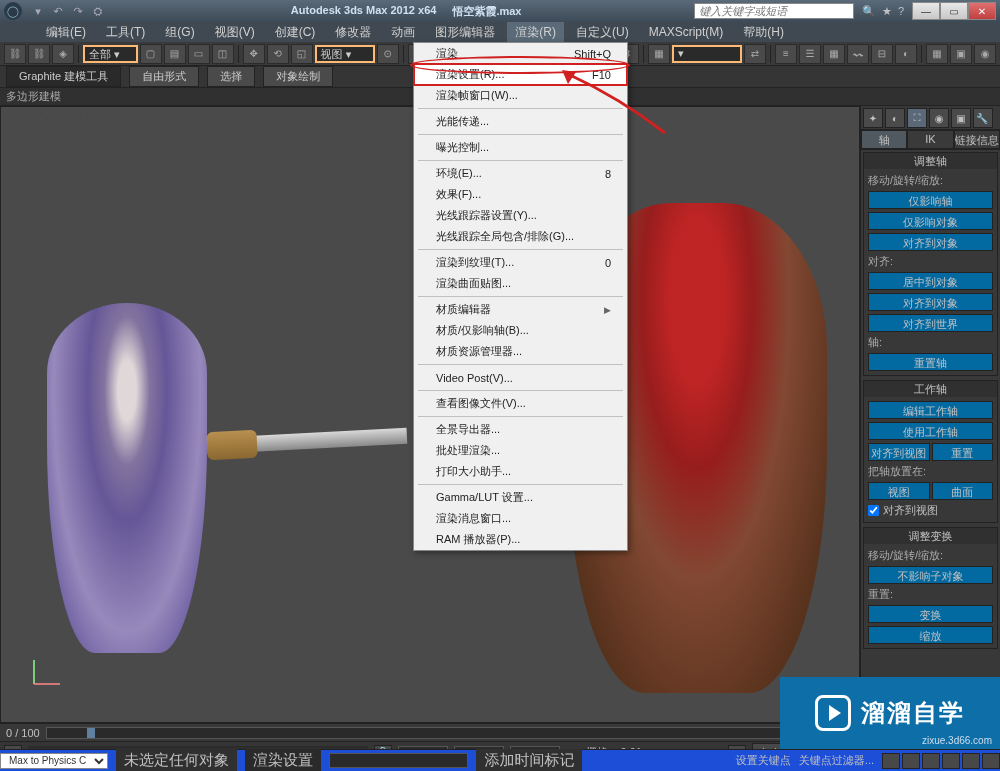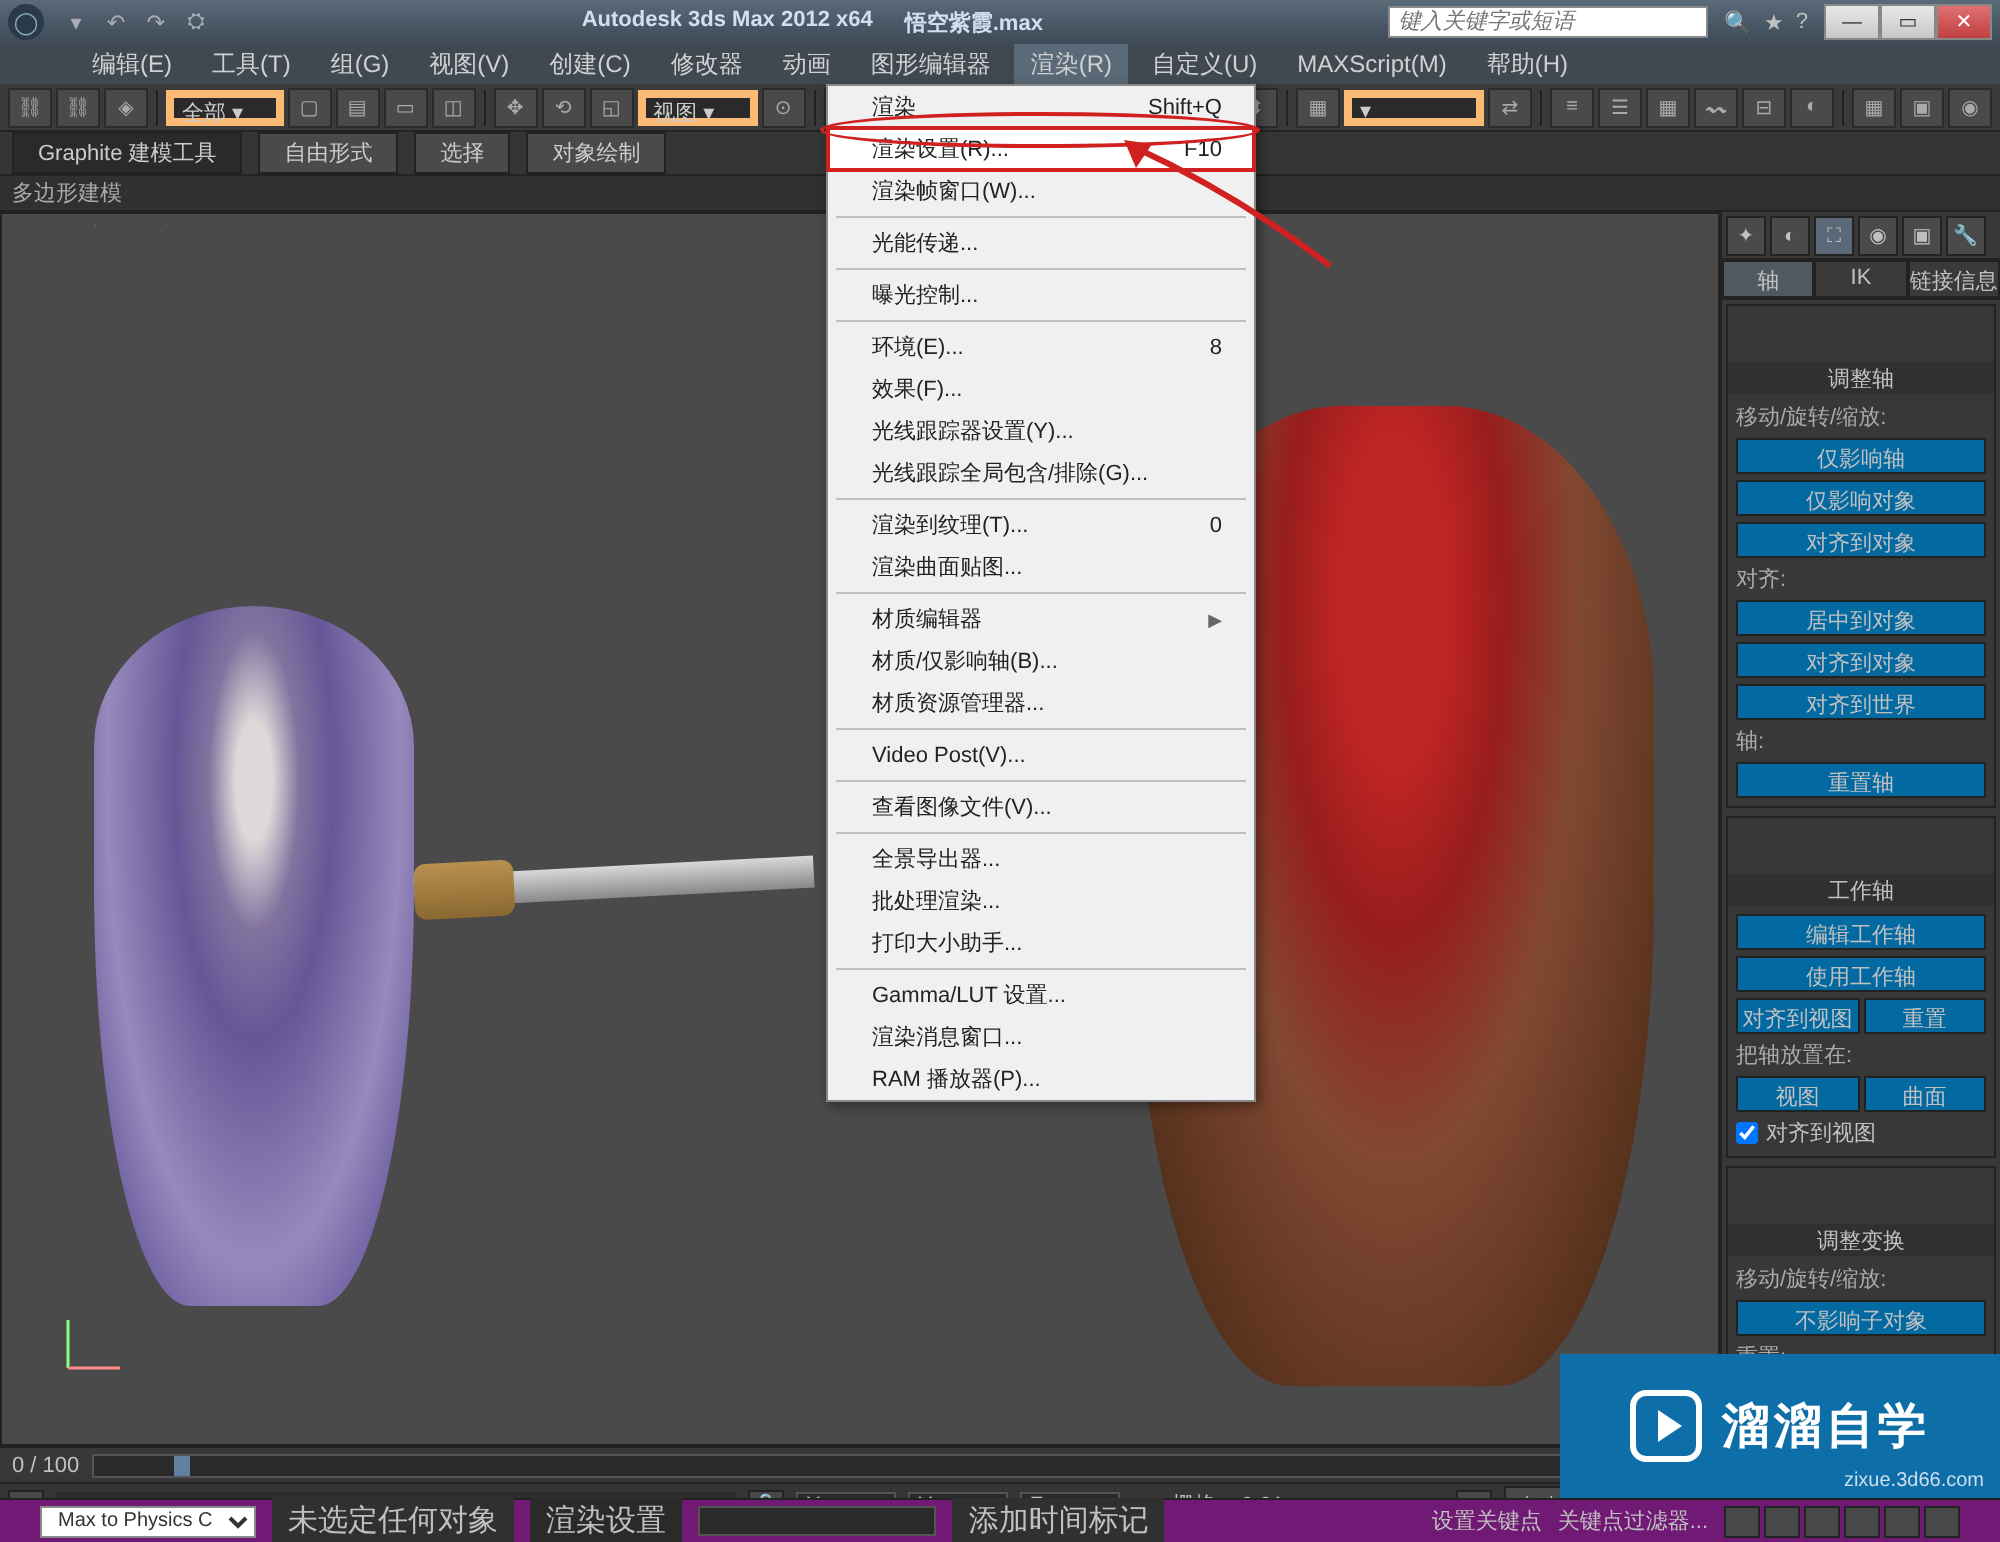--- a/index.html
+++ b/index.html
@@ -18,21 +18,21 @@
 .titlebar .win-btn.close { background: linear-gradient(#e07070,#c04040); color:#fff;}
 
 
 .menubar { height: 20px; background: #404952; display: flex; align-items: center; padding: 0 38px; gap: 4px; }
 .menubar .menu-item { padding: 2px 8px; color: #d0d0d0; cursor: pointer; font-size: 12px;}
 .menubar .menu-item.active { background: #5a6a78; }
 
 
 .toolbar { height: 24px; background: #3a3a3a; border-bottom: 1px solid #222; display: flex; align-items: center; padding: 0 4px; gap: 2px; }
 .toolbar .tool-btn { width: 22px; height: 20px; background: #4a4a4a; border: 1px solid #2a2a2a; display:flex;align-items:center;justify-content:center; color:#aaa; font-size:10px;}
-.toolbar .tool-sel { height: 18px; background: #2a2a2a; border: 4px solid #fdba74; color:#ccc; padding:0 16px 0 4px; position:relative;}
+.toolbar .tool-sel { height: 18px; background: #2a2a2a; border: 2px solid #fdba74; color:#ccc; padding:0 16px 0 4px; position:relative;}
 .toolbar .sep { width:1px; height:18px; background:#222; margin:0 2px;}
 
 
 .ribbon { height: 22px; background: #353535; border-bottom: 1px solid #222; display: flex; align-items: flex-start; padding: 0 6px; gap: 8px; }
 .ribbon .tab { padding: 2px 12px; background: #4a4a4a; border: 1px solid #222; color:#ccc;}
 .ribbon .tab.active { background: #2a2a2a; }
 .subribbon { height: 18px; background: #303030; border-bottom: 1px solid #222; display:flex; align-items:center; padding:0 6px; color:#aaa;}
 
 
 .main { display: flex; height: calc(771px - 22px - 20px - 24px - 22px - 18px - 18px - 22px - 8px); }
@@ -63,39 +63,39 @@
 .anno-arrow { position:absolute; left:560px; top:68px; width:110px; height:70px; z-index:101; pointer-events:none;}
 
 
 .right-panel { width:140px; background:#383838; border-left:1px solid #222; display:flex; flex-direction:column; overflow:hidden;}
 .rp-icons { height:24px; display:flex; gap:2px; padding:2px; border-bottom:1px solid #222;}
 .rp-icons span { width:20px; height:20px; background:#4a4a4a; border:1px solid #222; display:flex;align-items:center;justify-content:center;font-size:10px;}
 .rp-tabs { height:20px; display:flex; border-bottom:1px solid #222;}
 .rp-tabs .rp-tab { flex:1; background:#3a3a3a; border:1px solid #222; text-align:center; padding:2px 0; font-size:11px;}
 .rp-tabs .rp-tab.active { background:#505860;}
 .rp-rollout { border:1px solid #222; margin:2px;}
-.rp-rollout .ro-head { height:16px; background:#303030; display:flex; align-items:center; justify-content:center; font-size:11px;margin-top:28px;}
+.rp-rollout .ro-head { height:16px; background:#303030; display:flex; align-items:center; justify-content:center; font-size:11px;}
 .rp-rollout .ro-body { padding:4px; display:flex; flex-direction:column; gap:3px;}
 .rp-btn { height:18px; background:#0369a1; border:1px solid #222; text-align:center; padding:2px 0; font-size:11px;}
 .rp-btn-row { display:flex; gap:2px;}
 .rp-btn-row .rp-btn { flex:1;}
 .rp-label { font-size:11px; color:#aaa; }
 .rp-check { display:flex; align-items:center; gap:4px; font-size:11px;}
 .rp-check input { width:11px; height:11px;}
 
 
 .timeline { height:18px; background:#383838; border-top:1px solid #222; display:flex; align-items:center; padding:0 6px; gap:6px;}
 .timeline .tl-track { flex:1; height:12px; background:#2a2a2a; border:1px solid #555; position:relative;}
 .timeline .tl-block { position:absolute; left:40px; width:8px; height:100%; background:#6080a0;}
 .timebar { height:22px; background:#353535; border-top:1px solid #222; display:flex; align-items:center; padding:0 4px; gap:6px;}
 .timebar .tb-track { width:340px; height:14px; background:linear-gradient(#2a2a2a,#404040); position:relative;}
 .timebar .tb-play { width:18px; height:16px; background:#484848; border:1px solid #222; display:flex;align-items:center;justify-content:center;}
 .timebar .tb-field { width:50px; height:14px; background:#2a2a2a; border:1px solid #555; display:flex;align-items:center; padding:0 4px; font-size:10px; gap:4px;}
 .timebar .auto-key { padding:2px 6px; background:#484848; border:1px solid #222; font-size:10px;}
-.bottombar { position:absolute; bottom:0; left:0; right:0; height:22px; background:#701a75; border-top:1px solid #222; display:flex; align-items:center; padding:0 20px; gap:8px;}
+.bottombar { position:absolute; bottom:0; left:0; right:0; height:22px; background:#1d4ed8; border-top:1px solid #222; display:flex; align-items:center; padding:0 0; gap:8px;}
 .bottombar .bb-sel { height:16px; background:#fff; color:#333; border:1px solid #888; padding:0 4px; font-size:10px;}
 .bottombar .bb-text { flex:0 0 auto; background:#303030; padding:2px 8px; font-size:15px;}
 .bottombar .bb-input { flex:1; height:15px; background:#2a2a2a; border:1px solid #555;}
 .bottombar .bb-right { display:flex; gap:2px;}
 .bottombar .bb-btn { width:18px; height:16px; background:#484848; border:1px solid #222;}
 
 
 .watermark { position:absolute; right:0; bottom:22px; width:220px; height:72px; background:#0e6fa8; display:flex; align-items:center; justify-content:center; gap:10px; z-index:50;text-align:right;}
 .watermark .wm-icon { width:36px; height:36px; border:3px solid #fff; border-radius:8px; display:flex; align-items:center; justify-content:center;}
 .watermark .wm-icon::after { content:""; width:0; height:0; border-left:12px solid #fff; border-top:8px solid transparent; border-bottom:8px solid transparent; margin-left:3px;}

